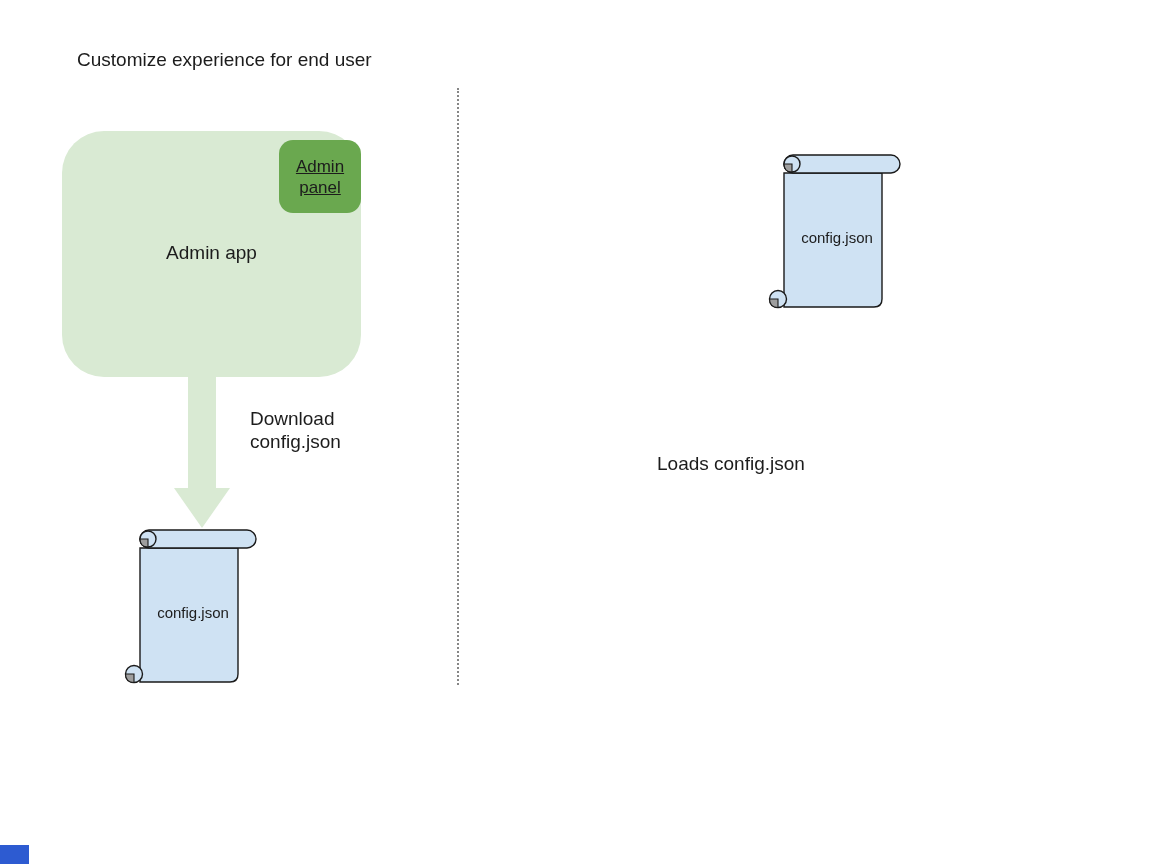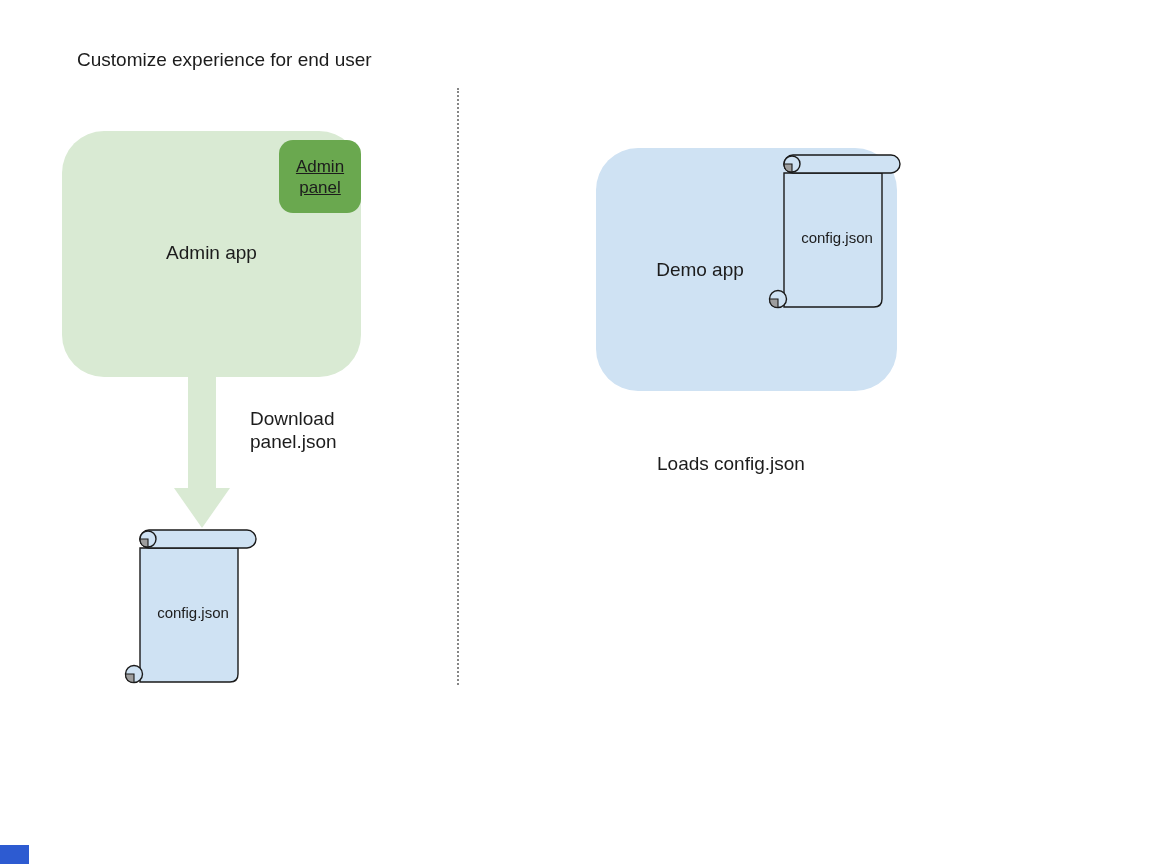--- a/index.html
+++ b/index.html
@@ -113,37 +113,34 @@
     </div>
   </div>
 
   <div class="abs" style="left:174px; top:377px; width:56px; height:152px;">
     <svg width="56" height="152" viewBox="0 0 56 152">
       <path class="arrow-shape" d="M14,0 H42 V111 H56 L28,151 L0,111 H14 Z"></path>
     </svg>
   </div>
 
   <div class="abs download-label" style="left:250px; top:407px;">Download
-panel.json</div>
+config.json</div>
 
   <div class="abs scroll-wrap" style="left:126px; top:529px;">
     <svg width="136" height="158" viewBox="0 0 136 158">
       <path class="scroll-body" d="M14,19 L14,153 L104,153 Q112,153 112,145 L112,19 Z"></path>
       <rect class="scroll-body" x="14" y="1" width="116" height="18" rx="9" ry="9"></rect>
       <circle class="scroll-body" cx="22" cy="10" r="8"></circle>
       <path class="scroll-curl" d="M22,10 L14,10 Q14,18 22,18 Z"></path>
       <circle class="scroll-body" cx="8" cy="145" r="8.5"></circle>
       <path class="scroll-curl" d="M8,145 L-0.5,145 Q-0.5,153.5 8,153.5 Z"></path>
     </svg>
     <div class="scroll-label">config.json</div>
   </div>
 
-  <div class="abs app-box demo-app" style="left:596px; top:148px; width:301px; height:243px;">
-    <div class="abs app-label" style="left:0; top:111px; width:208px;">Demo app</div>
-  </div>
 
   <div class="abs scroll-wrap" style="left:770px; top:154px;">
     <svg width="136" height="158" viewBox="0 0 136 158">
       <path class="scroll-body" d="M14,19 L14,153 L104,153 Q112,153 112,145 L112,19 Z"></path>
       <rect class="scroll-body" x="14" y="1" width="116" height="18" rx="9" ry="9"></rect>
       <circle class="scroll-body" cx="22" cy="10" r="8"></circle>
       <path class="scroll-curl" d="M22,10 L14,10 Q14,18 22,18 Z"></path>
       <circle class="scroll-body" cx="8" cy="145" r="8.5"></circle>
       <path class="scroll-curl" d="M8,145 L-0.5,145 Q-0.5,153.5 8,153.5 Z"></path>
     </svg>

